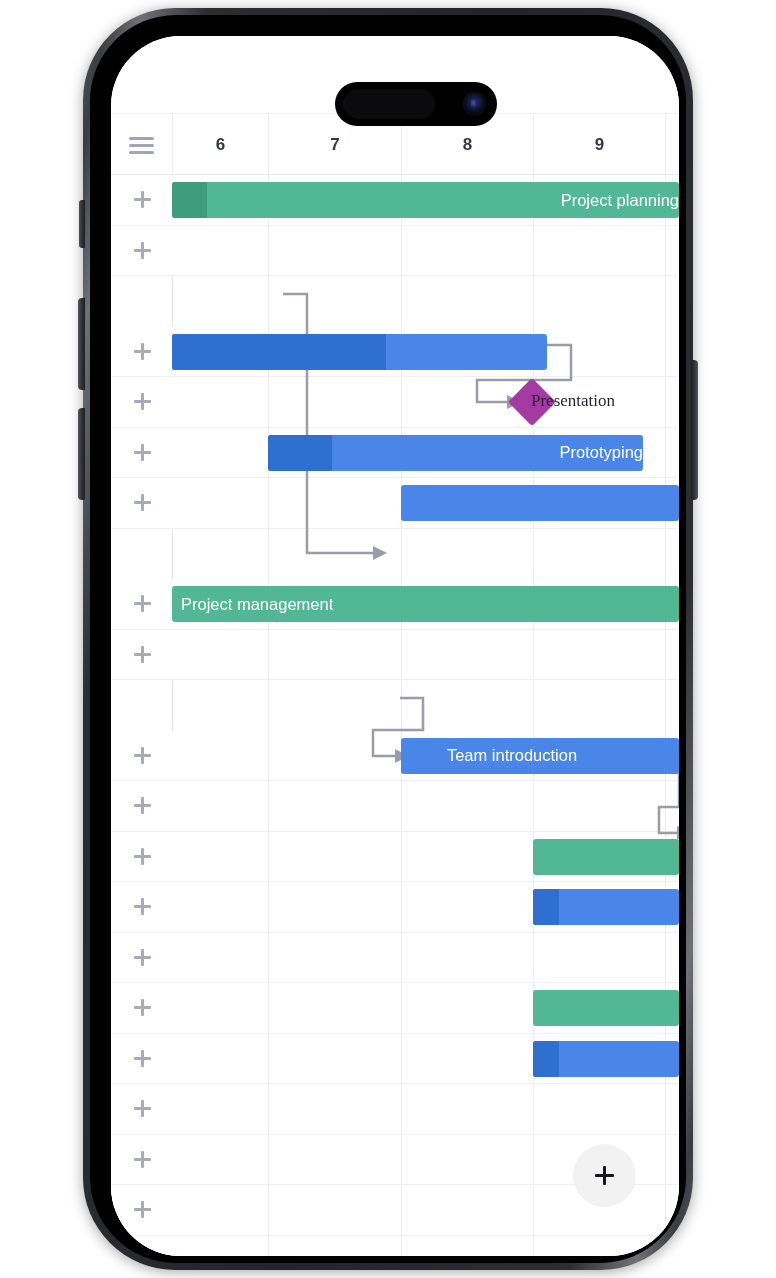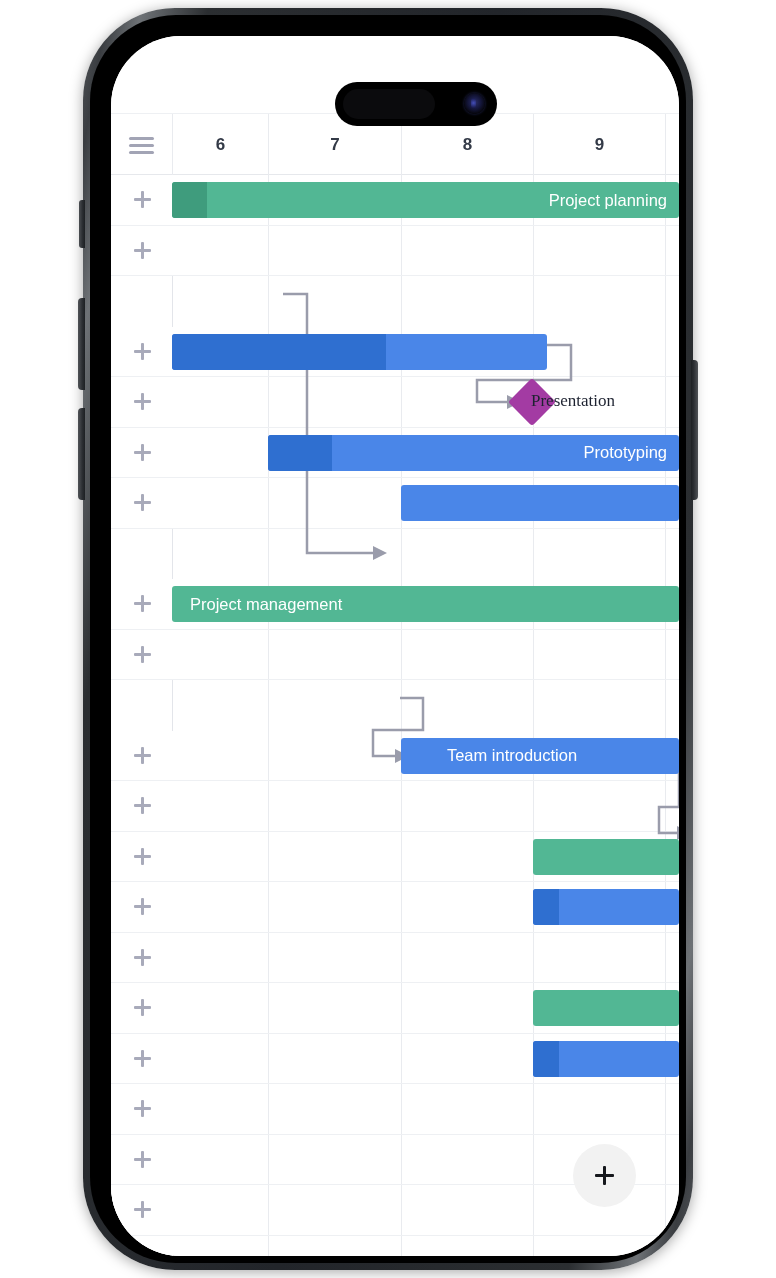--- a/index.html
+++ b/index.html
@@ -167,22 +167,22 @@
     display: flex; align-items: center;
   }
   .bar .progress {
     position: absolute; left: 0; top: 0; bottom: 0;
   }
   .bar-label {
     position: relative; z-index: 2;
     color: #ffffff; font-size: 16.5px;
     white-space: nowrap;
   }
-  .bar-label.right { margin-left: auto; padding-right: 12px; }
-  .bar-label.left  { padding-left: 18px; }
+  .bar-label.right { margin-left: auto; padding-right: 0; }
+  .bar-label.left  { padding-left: 9px; }
   .bar-label.center { width: 100%; text-align: center; }
 
   .bar.group { background: #52b794; }
   .bar.group .progress { background: #3f9c7d; }
   .bar.task  { background: #4a86e8; }
   .bar.task .progress { background: #2f6fd0; }
 
   
   .milestone {
     position: absolute; z-index: 9;
@@ -299,21 +299,21 @@
               <div class="plus-icon"></div>
             </div>
             <div class="milestone" style="left:404px;top:8px;"></div>
             <div class="milestone-label" style="left:420px;top:14px;font-family:Liberation Serif, serif;">Presentation</div>
           </div>
 
           <div class="row" style="top:252.5px;">
             <div class="row-addcell">
               <div class="plus-icon"></div>
             </div>
-            <div class="bar task" style="left:157px;width:411px;top:7px;">
+            <div class="bar task" style="left:157px;width:375px;top:7px;">
               <div class="progress" style="width:64px;"></div>
               <span class="bar-label right">Prototyping</span>
             </div>
           </div>
 
           <div class="row" style="top:303px;">
             <div class="row-addcell">
               <div class="plus-icon"></div>
             </div>
             <div class="bar task" style="left:290px;width:278px;top:7px;">

